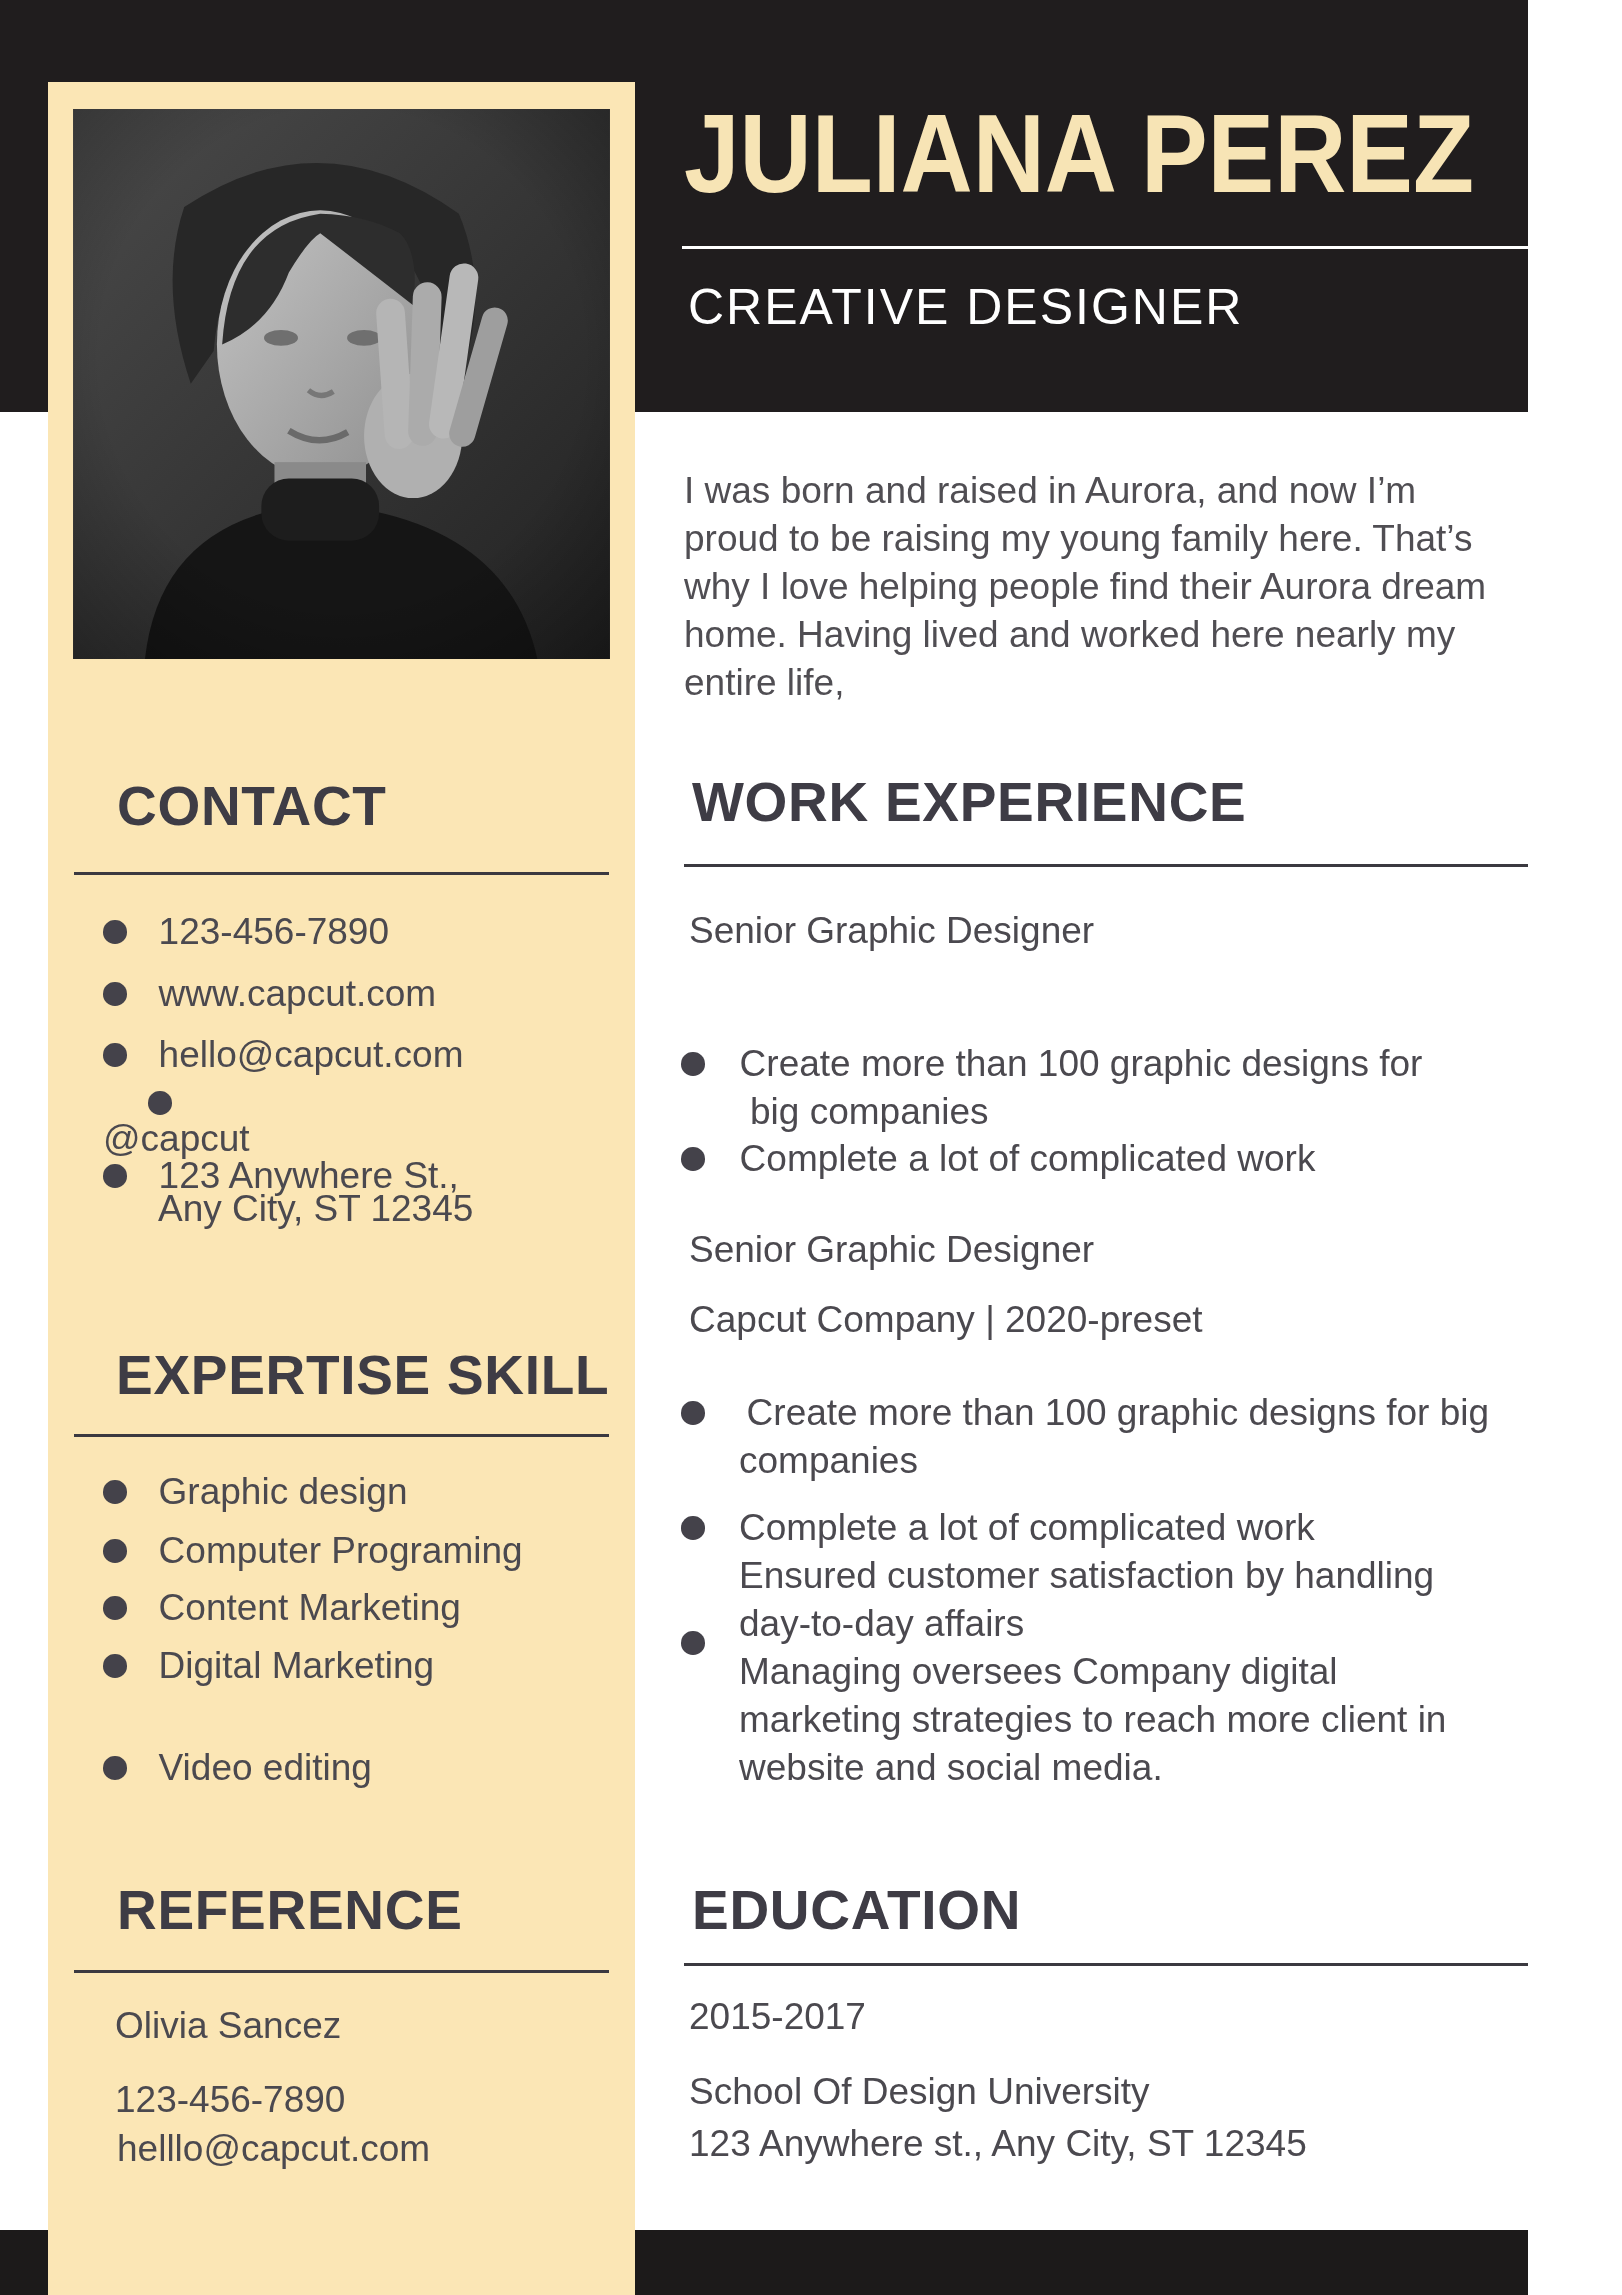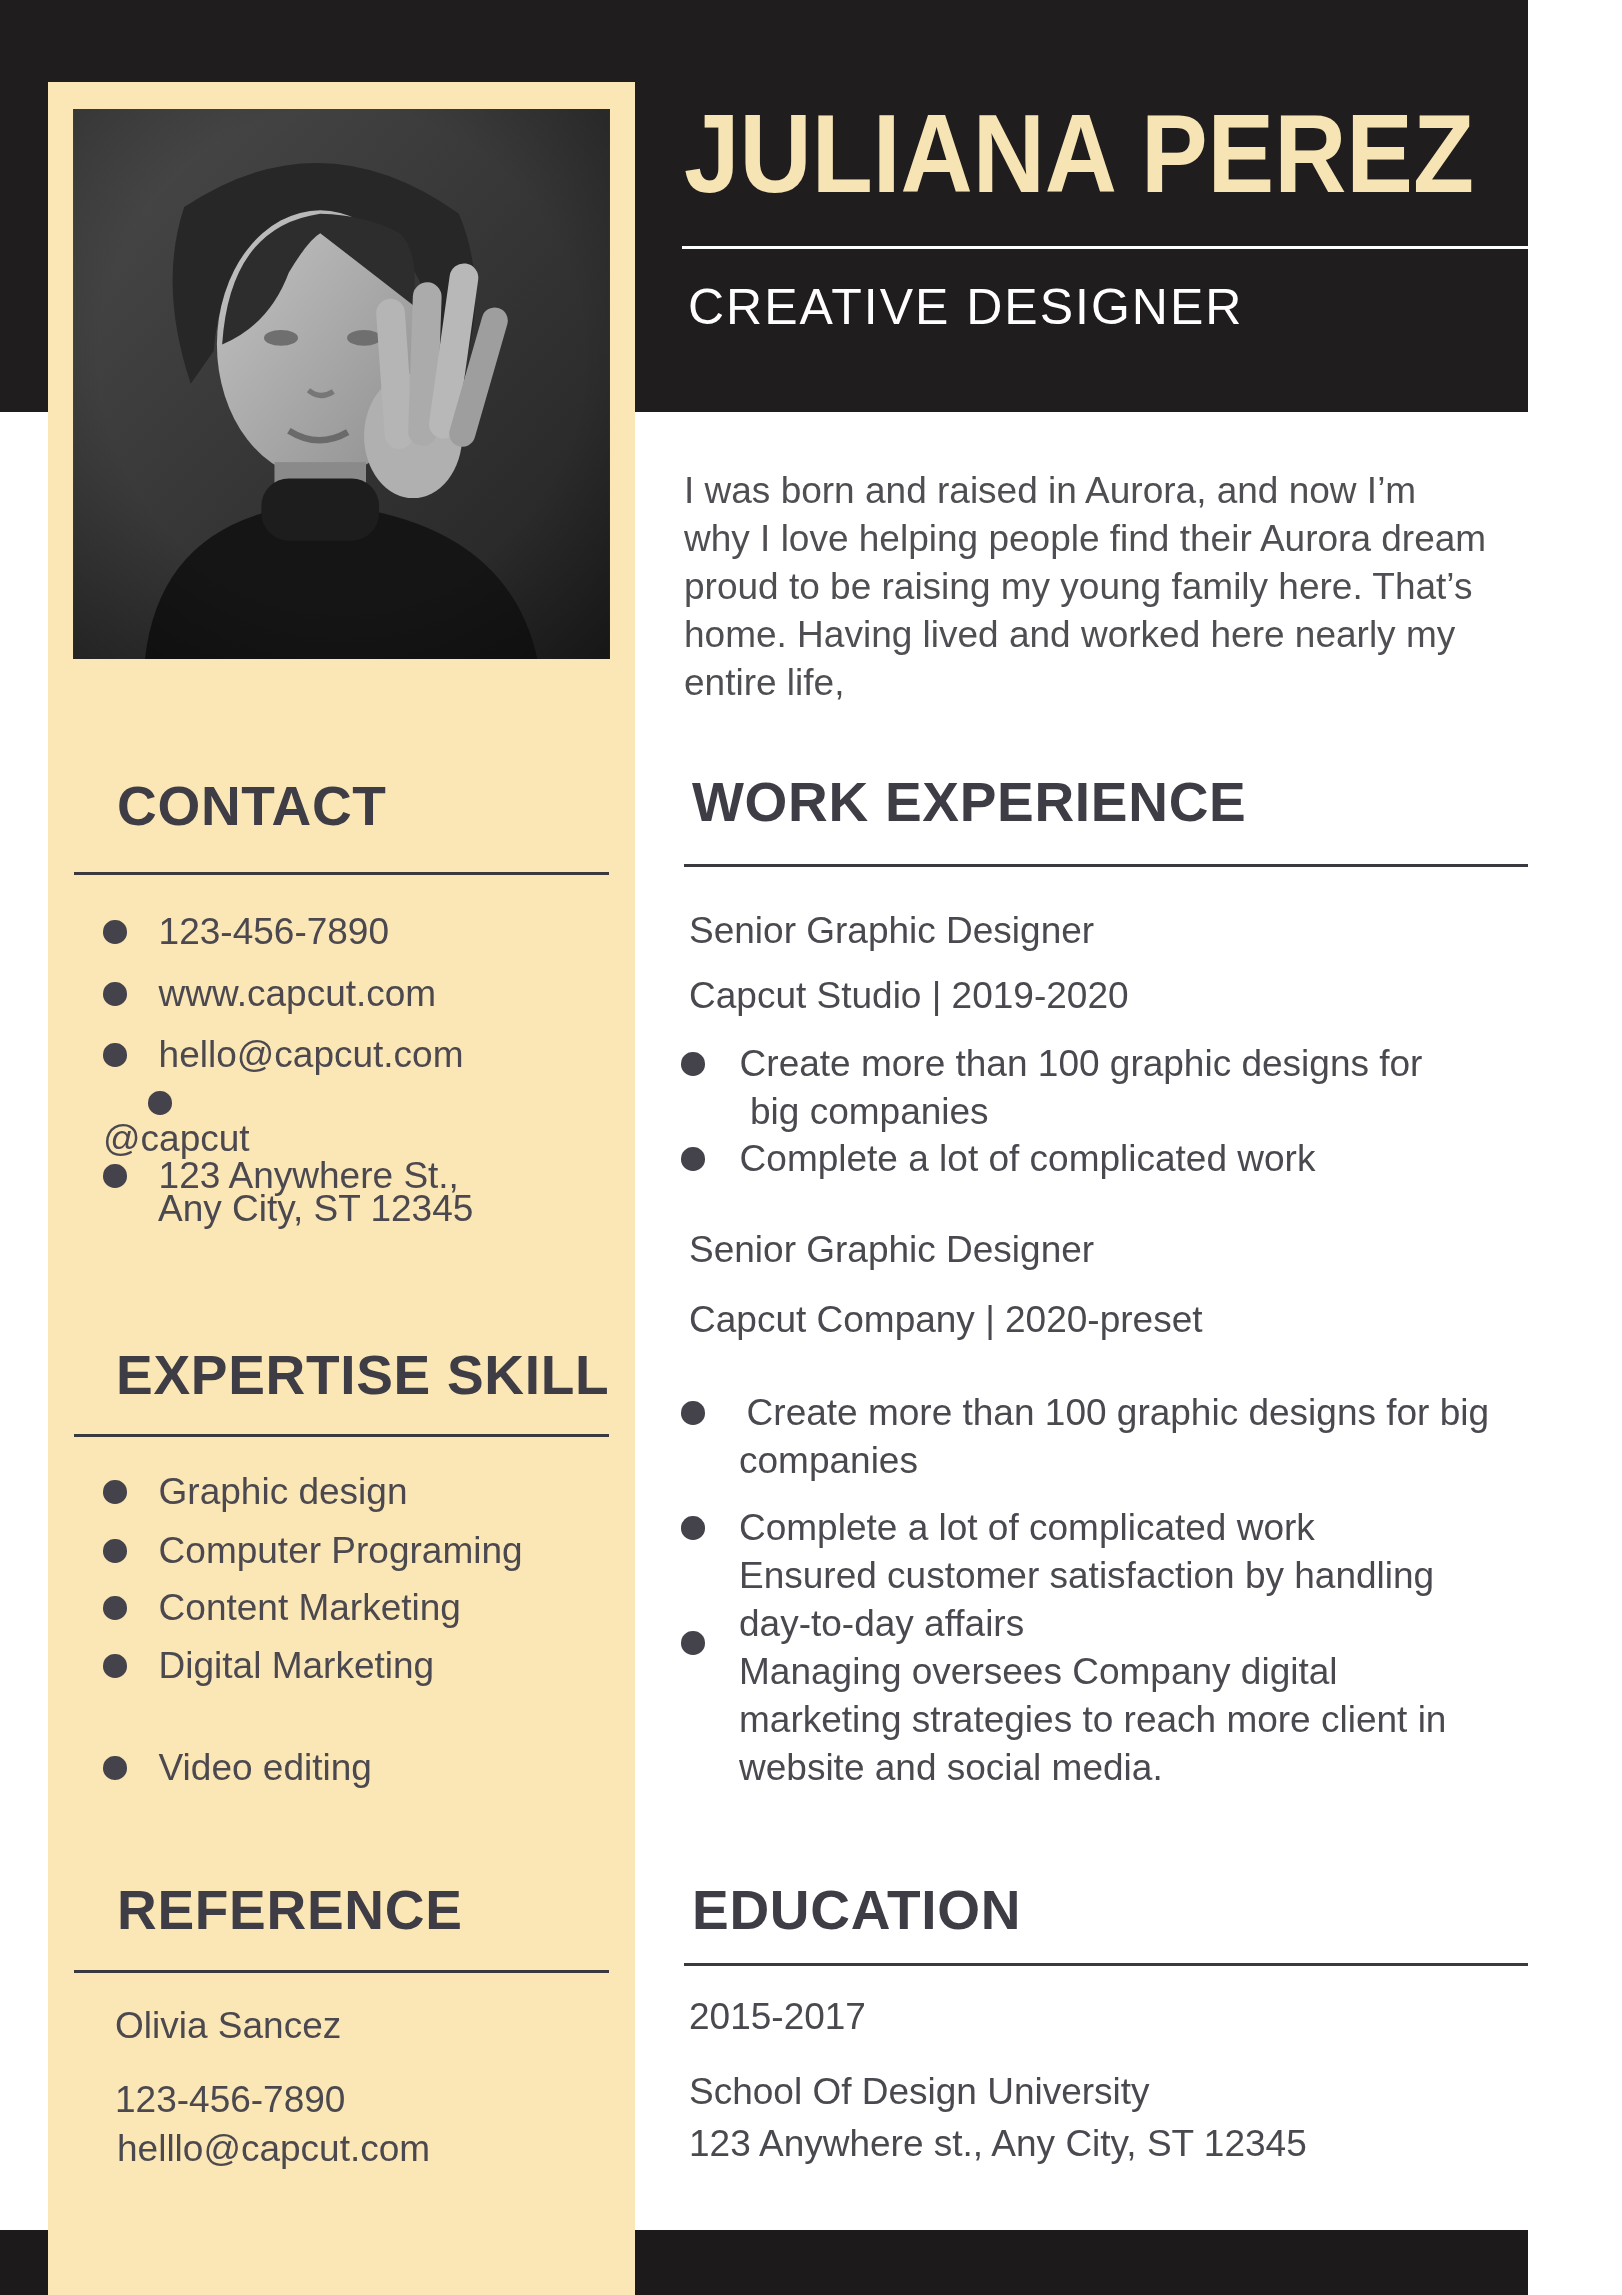--- a/index.html
+++ b/index.html
@@ -71,22 +71,22 @@
     <rect x="600" y="300" width="40" height="220" rx="20" fill="#9e9e9e" transform="rotate(16 620 410)"></rect>
     <rect width="821" height="841" fill="url(#vig)"></rect>
   </svg>
 
   <div class="abs" id="person-name">JULIANA PEREZ</div>
   <div class="abs" id="header-rule"></div>
   <div class="abs" id="role-title">CREATIVE DESIGNER</div>
 
   <div class="abs intro-block" style="left:684px;top:467px;">
     <div>I was born and raised in Aurora, and now I’m</div>
+    <div>proud to be raising my young family here. That’s</div>
     <div>why I love helping people find their Aurora dream</div>
-    <div>proud to be raising my young family here. That’s</div>
     <div>home. Having lived and worked here nearly my</div>
     <div>entire life,</div>
   </div>
 
   <div class="abs h-section" style="left:111px;top:779px;">CONTACT</div>
   <div class="abs divider side-divider" style="top:872px;"></div>
   <div class="abs li side-li" style="top:908px;">
     <span class="dot"></span>
       <span class="txt56">123-456-7890</span>
   </div>
@@ -134,21 +134,20 @@
   <div class="abs h-section" style="left:111px;top:1883px;">REFERENCE</div>
   <div class="abs divider side-divider" style="top:1970px;"></div>
   <div class="abs txt56" style="left:115px;top:2002px;">Olivia Sancez</div>
   <div class="abs txt56" style="left:115px;top:2076px;">123-456-7890</div>
   <div class="abs txt56" style="left:117px;top:2125px;">helllo@capcut.com</div>
 
   <div class="abs h-section" style="left:686px;top:775px;">WORK EXPERIENCE</div>
   <div class="abs divider main-divider" style="top:864px;"></div>
 
   <div class="abs txt56" style="left:689px;top:907px;">Senior Graphic Designer</div>
-  <div class="abs txt56" style="left:689px;top:972px;">Capcut Studio | 2019-2020</div>
   <div class="abs li main-li" style="top:1040px;">
     <span class="dot"></span>
       <span class="txt56">Create more than 100 graphic designs for</span>
   </div>
   <div class="abs txt56" style="left:750px;top:1088px;">big companies</div>
   <div class="abs li main-li" style="top:1135px;">
     <span class="dot"></span>
       <span class="txt56">Complete a lot of complicated work</span>
   </div>
 

